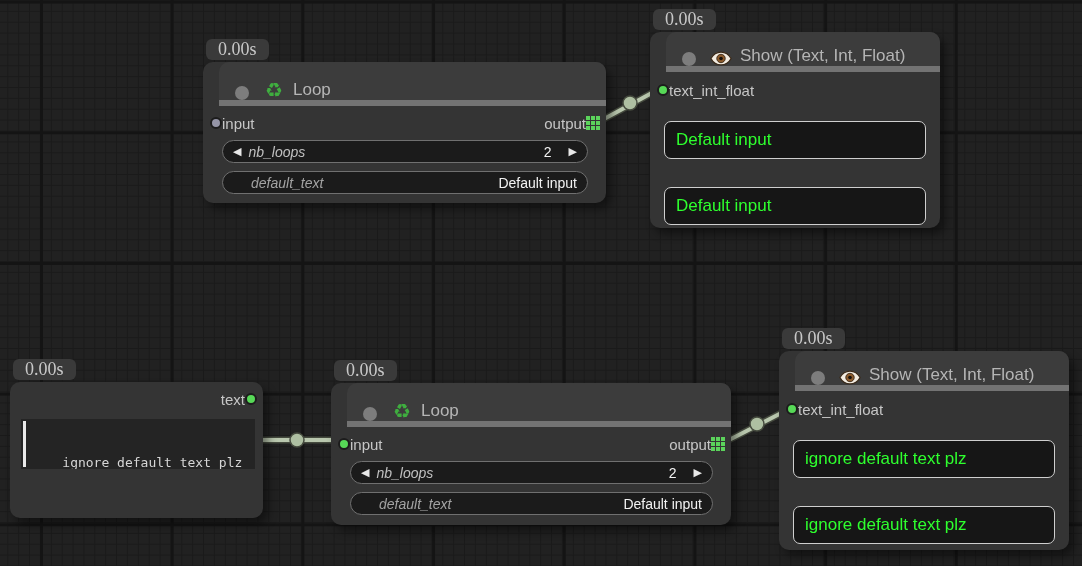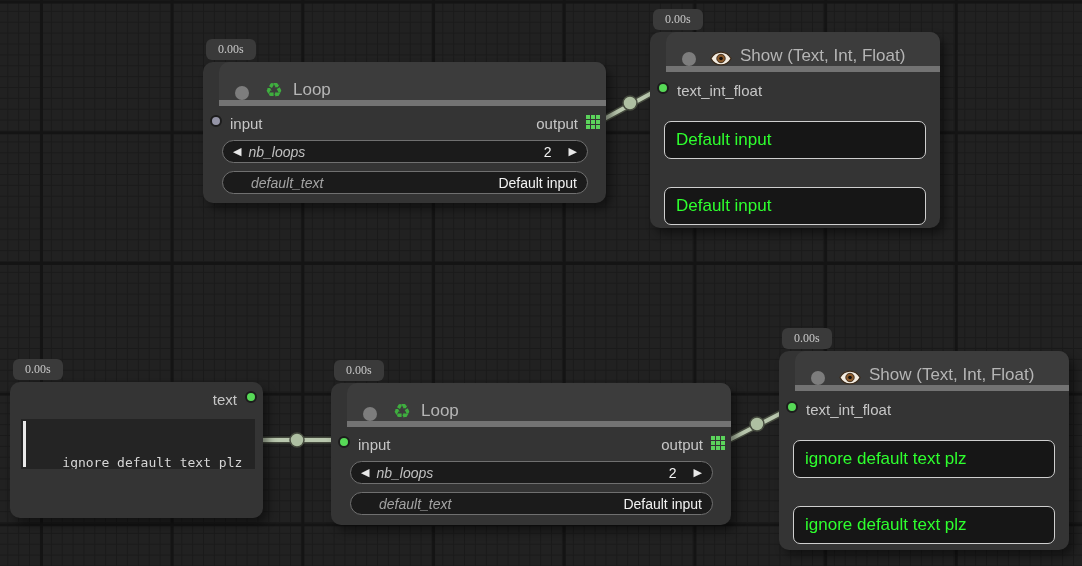--- a/index.html
+++ b/index.html
@@ -22,37 +22,37 @@
   }
   .links{position:absolute;inset:0;pointer-events:none;}
 
   .node{
     position:absolute;background:#343434;border-radius:10px;
     box-shadow:5px 6px 10px rgba(0,0,0,.45);
   }
   .timer{
     position:absolute;top:-23px;left:3px;height:21px;line-height:21px;
     background:#3a3a3a;color:#c9c9c9;border-radius:6px;padding:0 12px;
-    font-family:"Liberation Serif","DejaVu Serif",serif;font-size:12px;
+    font-family:"Liberation Serif","DejaVu Serif",serif;font-size:18px;
   }
   .header{
     height:38px;background:#3c3c3c;border-radius:10px 10px 0 0;
     border-bottom:6px solid #737373;display:flex;align-items:flex-end;
     padding:0 10px;color:#b5b5b5;font-size:17px;margin-left:16px;
   }
   .show .header{height:34px;}
   .collapse-dot{width:14px;height:14px;border-radius:50%;background:#7d7d7d;margin:0 6px;flex:0 0 auto;}
   .hicon{margin:0 8px 0 8px;display:inline-flex;align-items:center;justify-content:center;width:22px;flex:0 0 auto;}
   .recycle{color:#3fae3f;font-size:20px;line-height:1;}
   .title{white-space:nowrap;}
 
   .slots{display:flex;justify-content:space-between;align-items:center;
     margin-top:8px;padding:0 6px 0 7px;color:#c6c6c6;font-size:15px;height:18px;}
   .show .slots{margin-top:9px;}
-  .sgroup{display:flex;gap:8px;}
+  .sgroup{display:flex;align-items:center;}
   .socket{width:12px;height:12px;border-radius:50%;box-sizing:border-box;
     border:2px solid #1c1c1c;background:#57d957;flex:0 0 auto;}
   .socket.off{background:#9494a6;}
   .grid-icon{display:block;flex:0 0 auto;}
 
   .widget{
     height:23px;box-sizing:border-box;border:1px solid #707070;border-radius:12px;
     background:#1b1b1b;display:flex;align-items:center;
     margin:8px 18px 0 19px;padding:0 10px;font-size:14px;color:#c0c0c0;
   }

